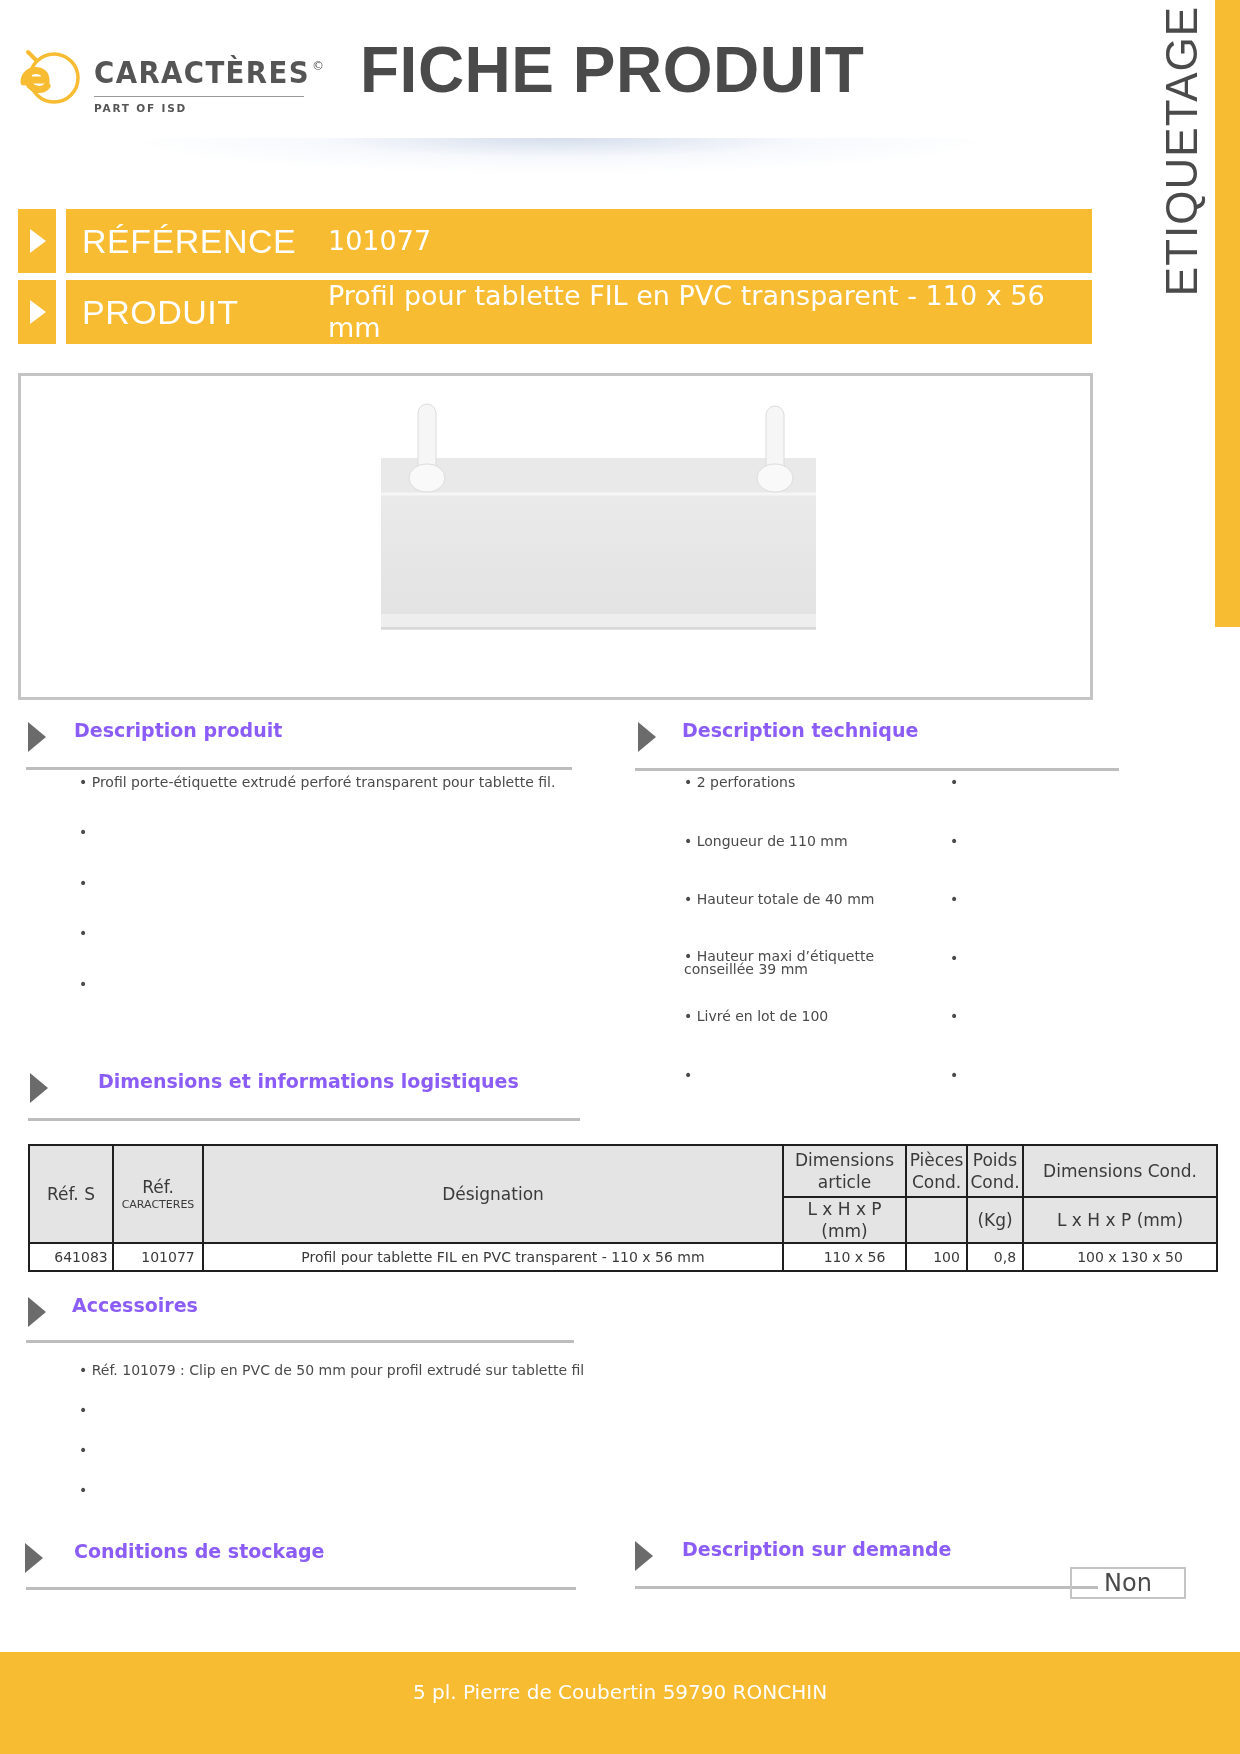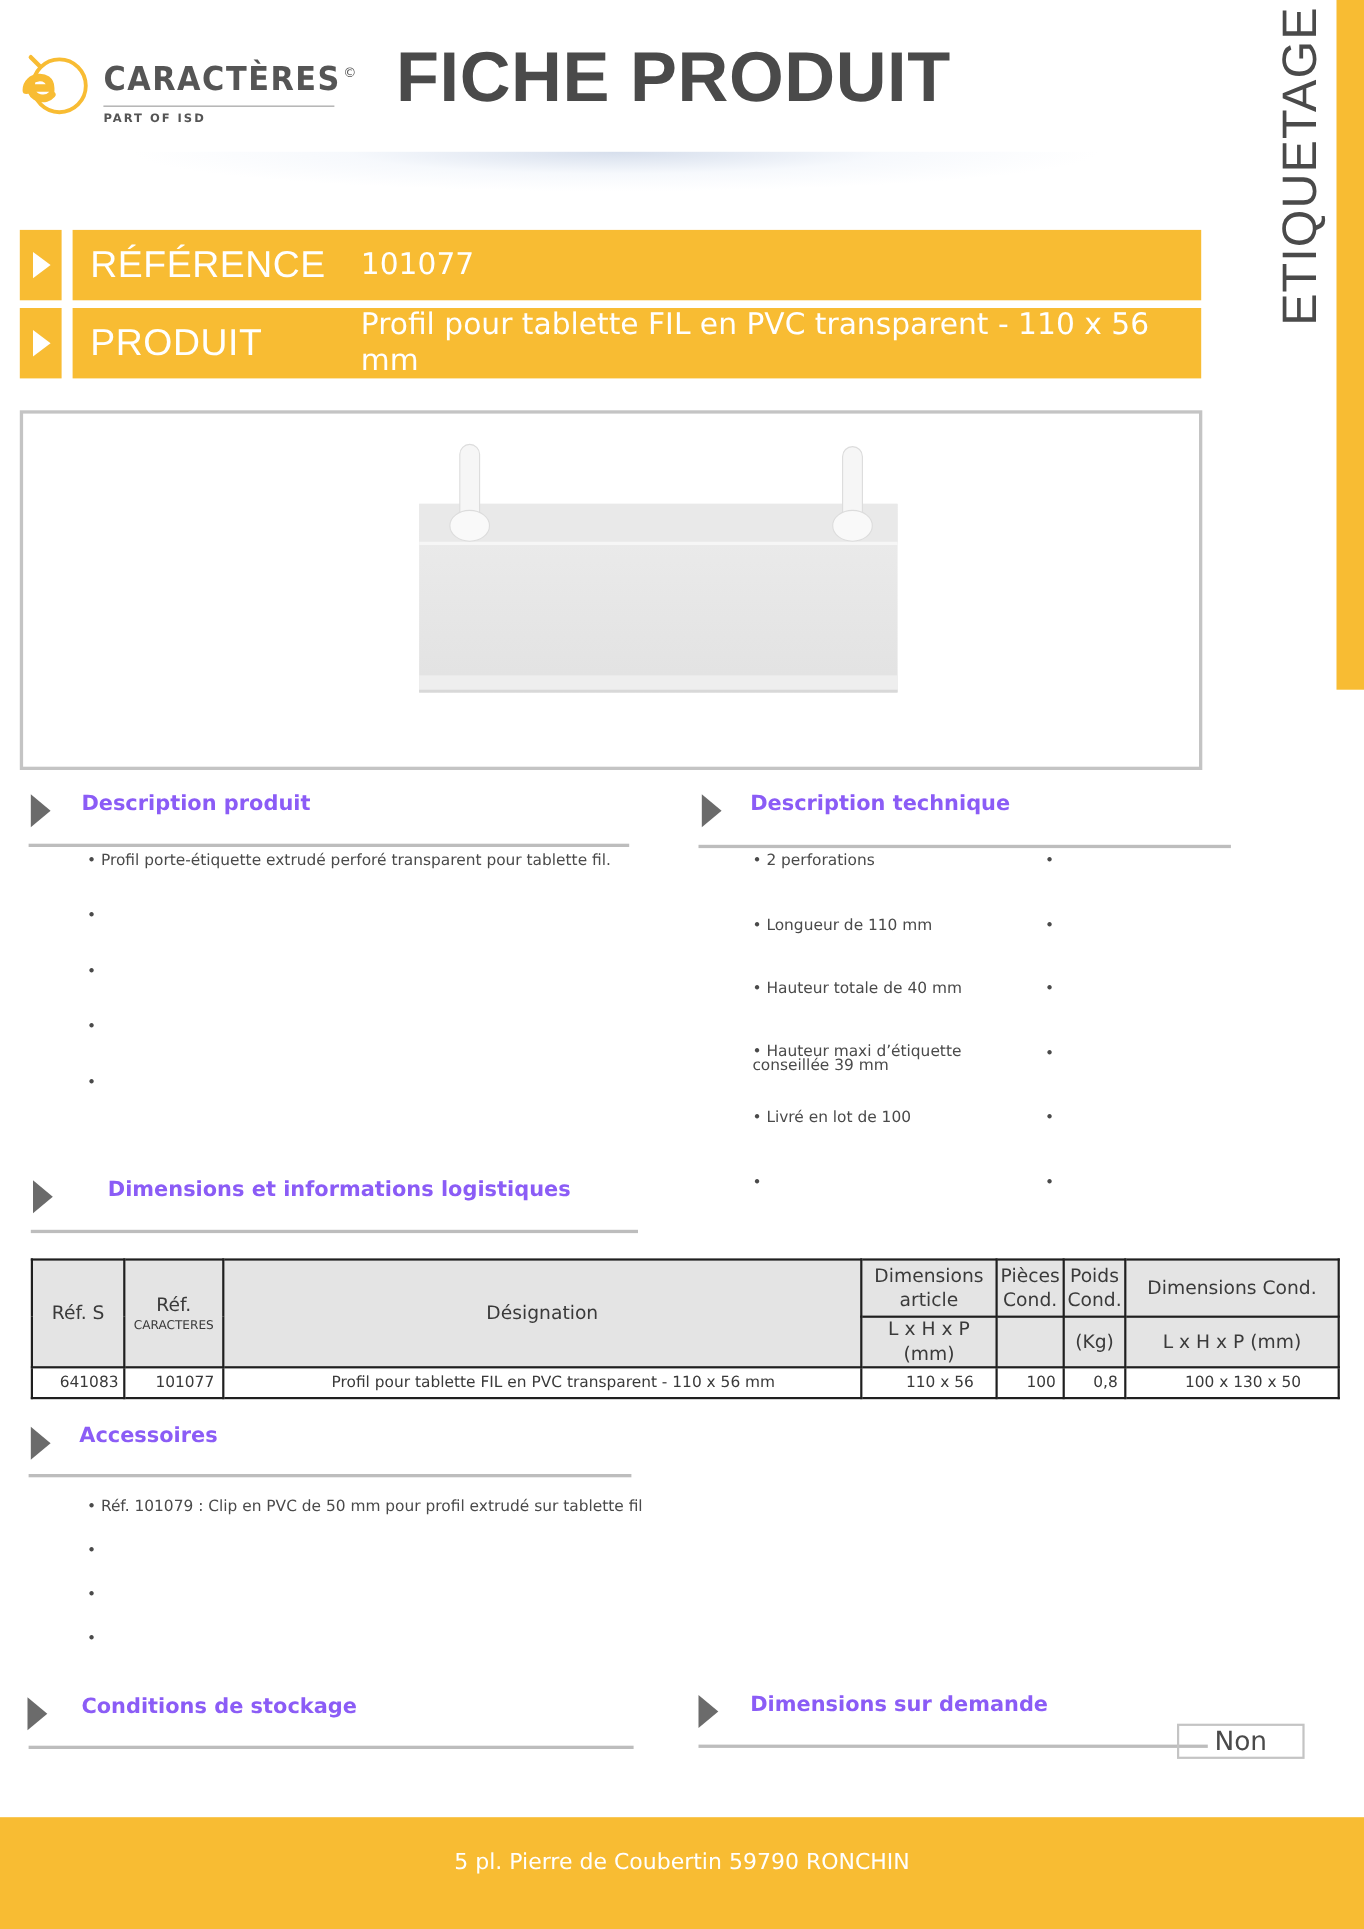--- a/index.html
+++ b/index.html
@@ -213,20 +213,20 @@
 <div class="bullet" style="left:31px; top:1482px;">•</div>
 
 <div class="sec" style="left:20px; top:1543px; width:560px;">
   <i class="sec-arrow" style="left:5px;"></i>
   <span class="sec-title" style="left:54px;">Conditions de stockage</span>
   <div class="sec-rule" style="top:44px; left:6px; width:550px;"></div>
 </div>
 
 <div class="sec" style="left:630px; top:1541px; width:560px;">
   <i class="sec-arrow" style="left:5px;"></i>
-  <span class="sec-title" style="left:52px;">Dimensions sur demande</span>
+  <span class="sec-title" style="left:52px;">Description sur demande</span>
   <div class="sec-rule" style="top:45px; left:5px; width:463px;"></div>
 </div>
 <div class="non-box">Non</div>
 
 <div class="footer">
   <div class="footer-l1">5 pl. Pierre de Coubertin 59790 RONCHIN</div>
 </div>
 
 </body></html>

